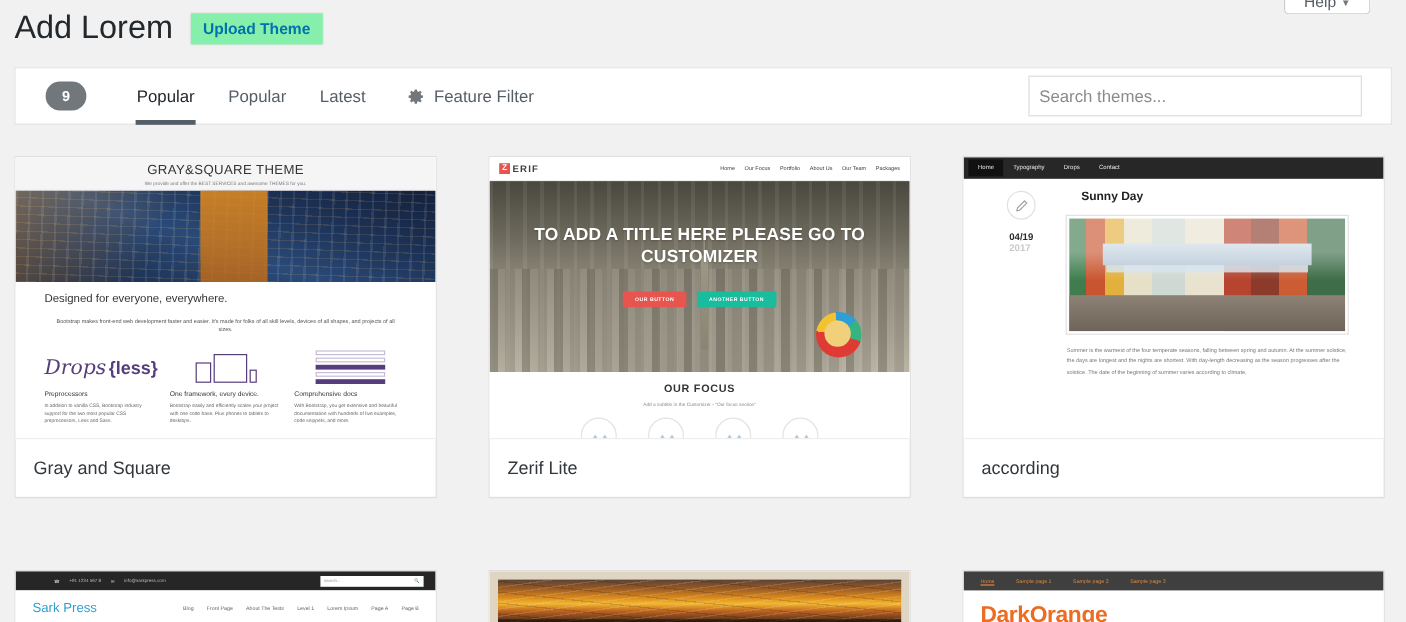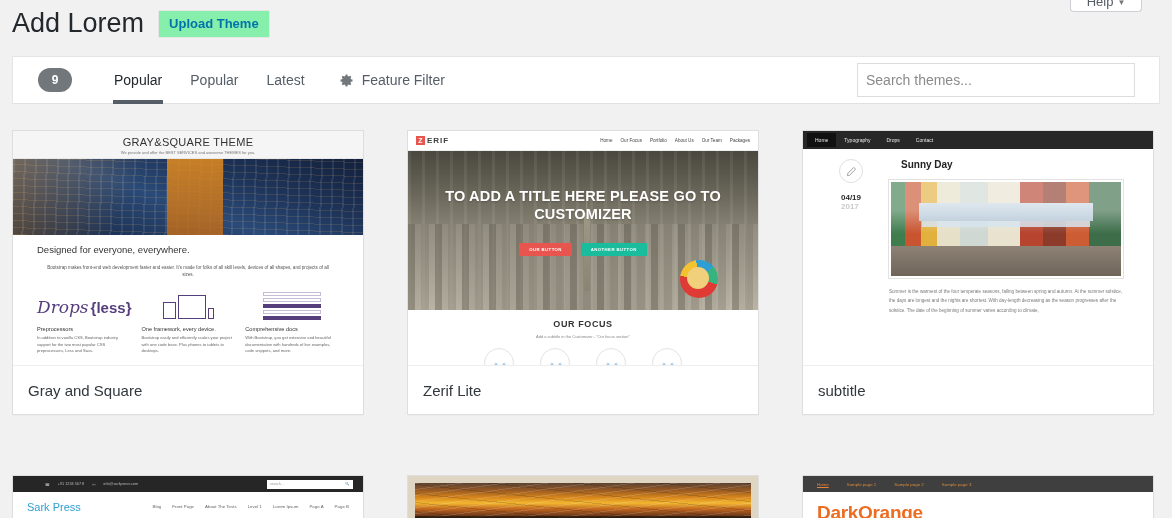--- a/index.html
+++ b/index.html
@@ -451,21 +451,21 @@
             <div class="td-d2">2017</div>
           </div>
         </div>
         <div class="td-right">
           <div class="td-title">Sunny Day</div>
           <div class="td-photo"></div>
           <div class="td-text">Summer is the warmest of the four temperate seasons, falling between spring and autumn. At the summer solstice, the days are longest and the nights are shortest. With day-length decreasing as the season progresses after the solstice. The date of the beginning of summer varies according to climate,</div>
         </div>
       </div>
     </div>
-    <div class="theme-name-row">subtitle</div>
+    <div class="theme-name-row">according</div>
   </div>
 
   <div class="theme-card">
     <div class="screenshot">
       <div class="sp-top">
         <div class="sp-contact">
           <span>☎</span>
           <span>+91 1234 567 8</span>
           <span>✉</span>
           <span>info@sarkpress.com</span>

